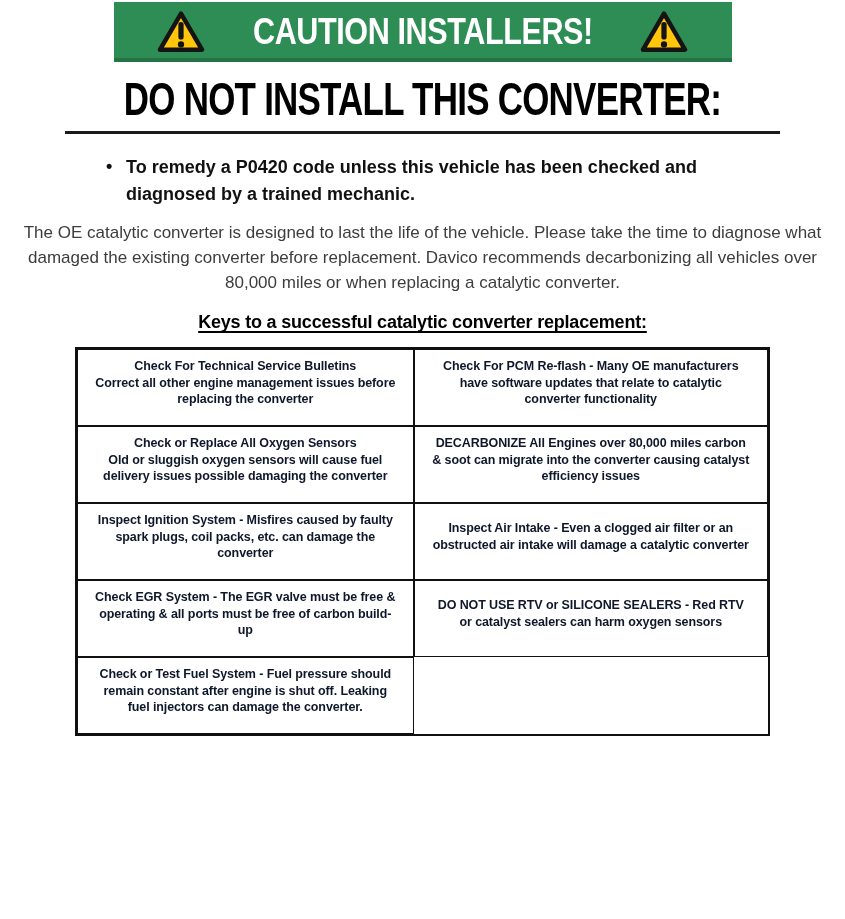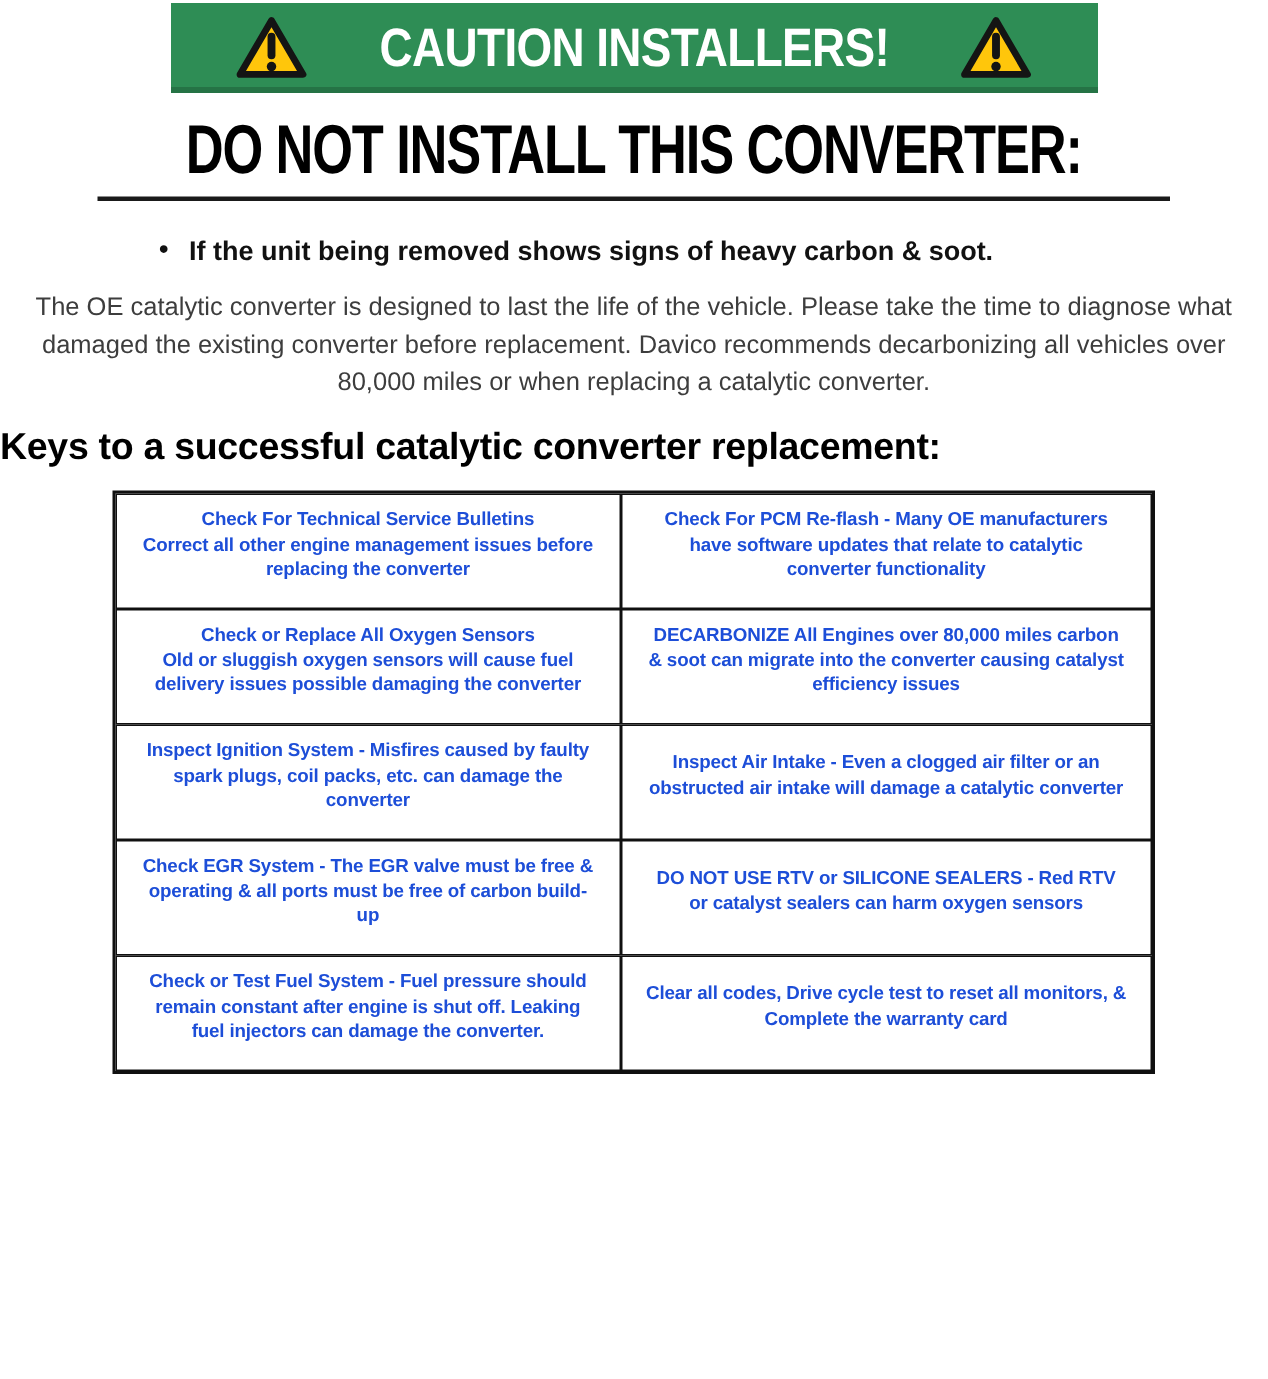--- a/index.html
+++ b/index.html
@@ -80,24 +80,25 @@
     text-align:center;
     font-size:17px;
     line-height:1.47;
     font-weight:normal;
     color:#3d3d3d;
   }
 
   
   .keys-heading {
     margin-top:16px;
-    text-align:left;
-    font-size:25px;
+    text-align:center;
+    font-size:18px;
     font-weight:bold;
     letter-spacing:-0.2px;
+    text-decoration:underline;
     text-decoration-thickness:2px;
     text-underline-offset:3px;
     color:#000;
   }
   .keys-table {
     width:695px;
     margin:14px auto 0;
     border:2px solid #101010;
     display:grid;
     grid-template-columns:48.7% 51.3%;
@@ -108,21 +109,21 @@
     display:flex;
     align-items:center;
     justify-content:center;
     text-align:center;
     padding:6px 16px 16px;
     font-size:12.5px;
     font-weight:bold;
     line-height:1.32;
     letter-spacing:-0.1px;
     white-space:pre-line;
-    color:#1d4ed8;
+    color:#0f172a;
   }
   .cell.big { font-size:14.5px; }
 </style>
 </head>
 <body>
 
 <div class="page">
 
   <div class="banner">
     <span class="warn-icon">
@@ -141,21 +142,21 @@
       </svg>
     </span>
   </div>
 
   <h1 class="main-heading">DO NOT INSTALL THIS CONVERTER:</h1>
 
   <hr class="rule">
 
   <ul class="warning-list">
     <li>
-      <span>If the unit being removed shows signs of heavy carbon &amp; soot.</span>
+      <span>To remedy a P0420 code unless this vehicle has been checked and diagnosed by a trained mechanic.</span>
     </li>
   </ul>
 
   <p class="notice">The OE catalytic converter is designed to last the life of the vehicle. Please take the time to diagnose what damaged the existing converter before replacement. Davico recommends decarbonizing all vehicles over 80,000 miles or when replacing a catalytic converter.</p>
 
   <h2 class="keys-heading">Keys to a successful catalytic converter replacement:</h2>
 
   <div class="keys-table">
     <div class="cell">Check For Technical Service Bulletins
 Correct all other engine management issues before replacing the converter</div>
@@ -166,16 +167,15 @@
 
     <div class="cell">DECARBONIZE All Engines over 80,000 miles carbon &amp; soot can migrate into the converter causing catalyst efficiency issues</div>
     <div class="cell">Inspect Ignition System - Misfires caused by faulty spark plugs, coil packs, etc. can damage the converter</div>
 
     <div class="cell">Inspect Air Intake - Even a clogged air filter or an obstructed air intake will damage a catalytic converter</div>
 
     <div class="cell">Check EGR System - The EGR valve must be free &amp; operating &amp; all ports must be free of carbon build-up</div>
     <div class="cell">DO NOT USE RTV or SILICONE SEALERS - Red RTV or catalyst sealers can harm oxygen sensors</div>
 
     <div class="cell">Check or Test Fuel System - Fuel pressure should remain constant after engine is shut off.  Leaking fuel injectors can damage the converter.</div>
-    <div class="cell">Clear all codes,  Drive cycle test to reset all monitors, &amp; Complete the warranty card</div>
   </div>
 
 </div>
 
 </body></html>

